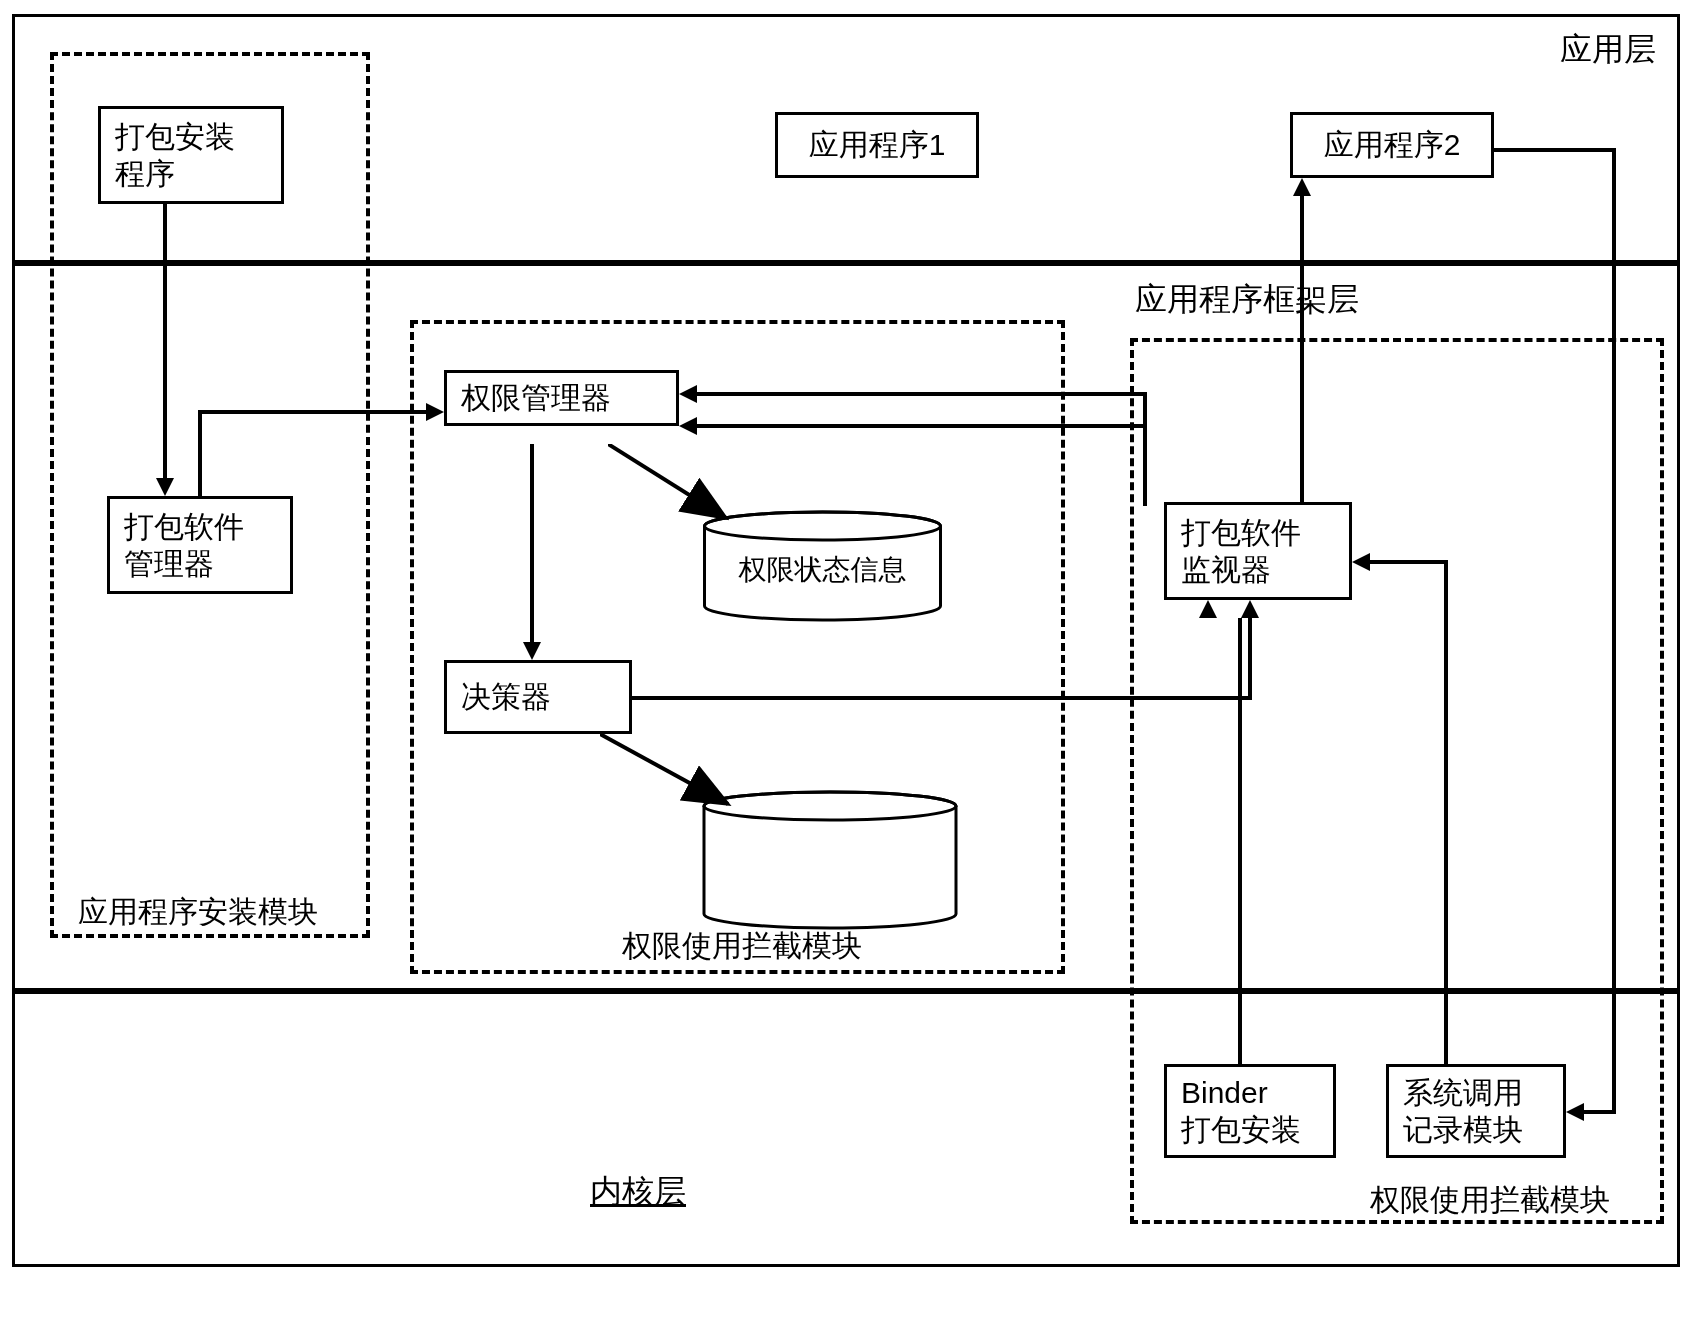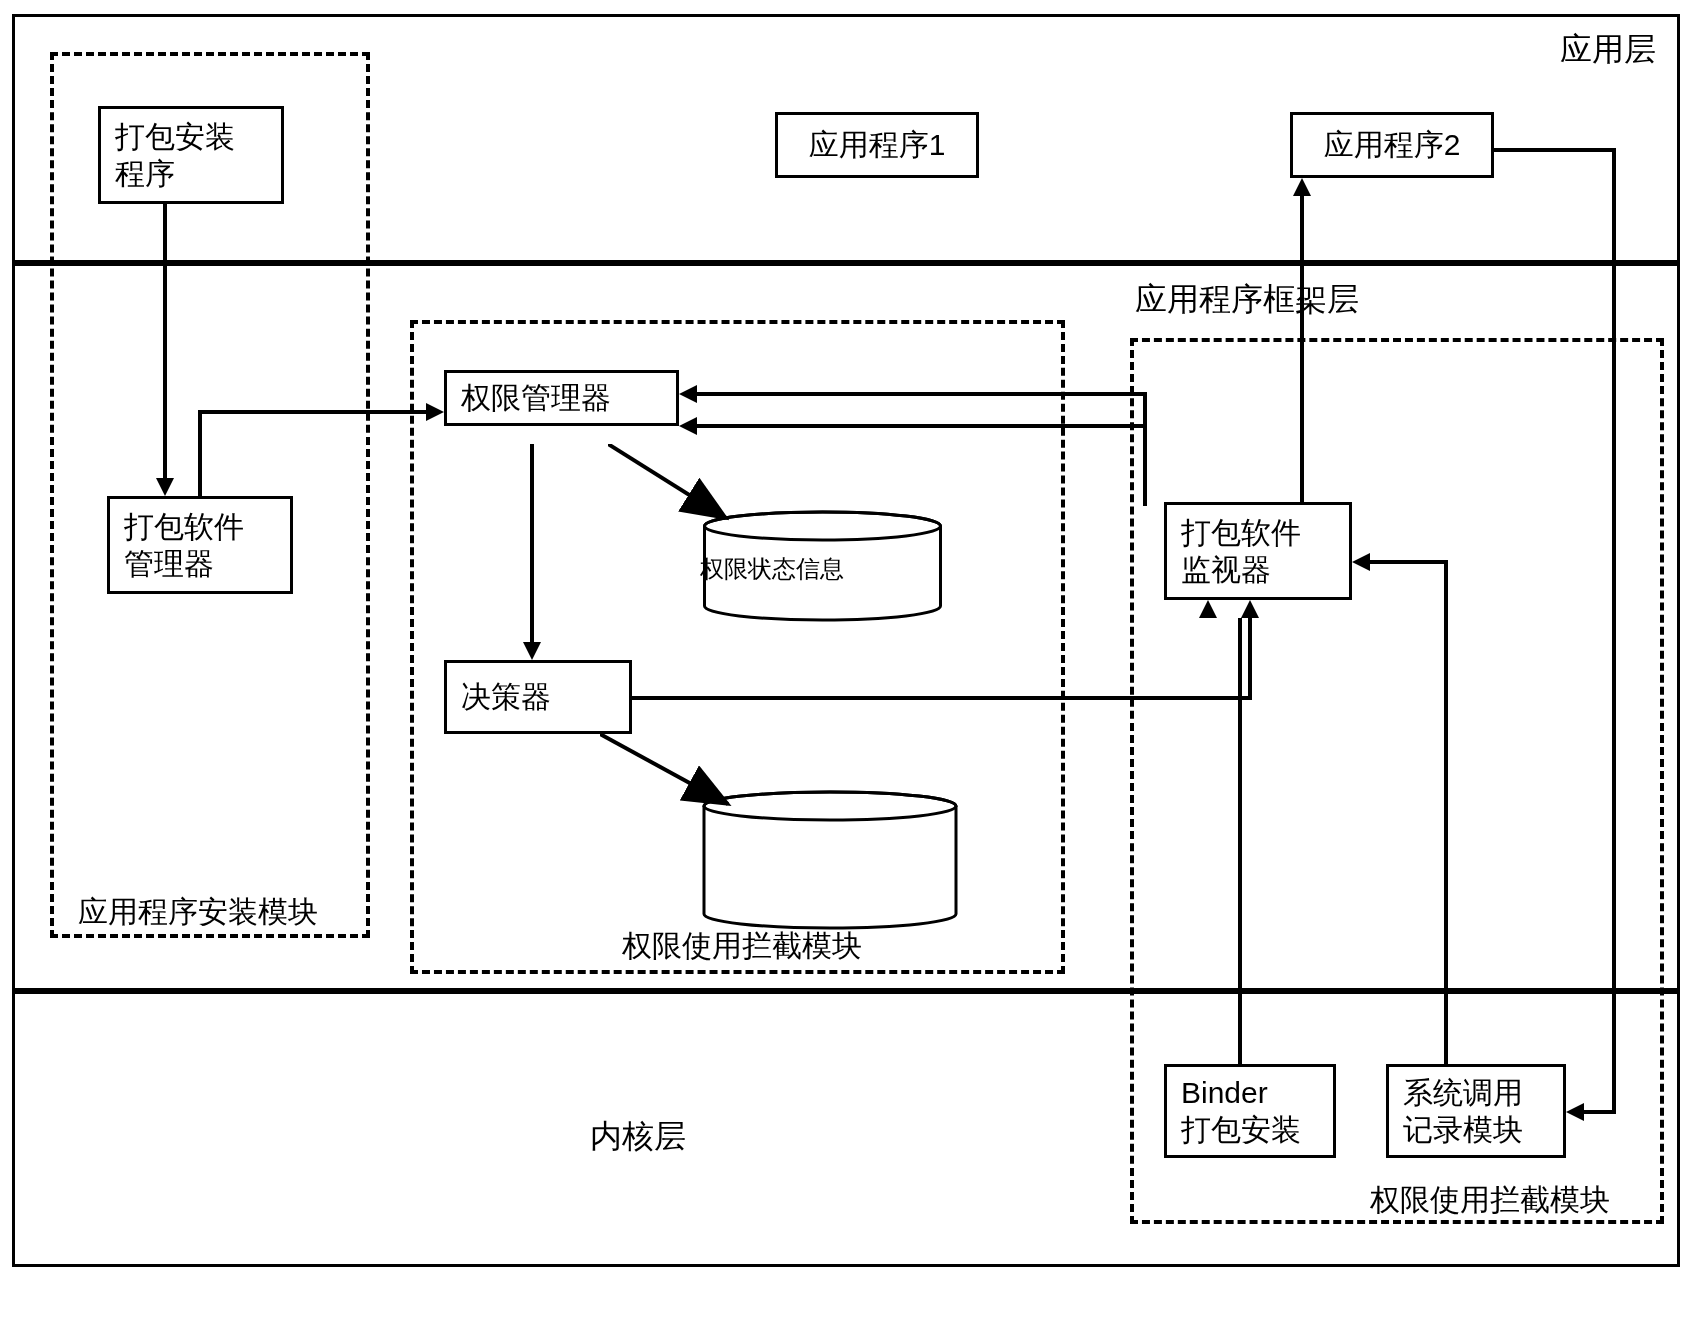--- a/index.html
+++ b/index.html
@@ -39,21 +39,22 @@
     align-items: center;
     justify-content: center;
     text-align: left;
   }
   .db {
     position: absolute;
   }
   .db svg { display: block; }
   .db-label {
     position: absolute;
-    font-size: 24px;
+    font-size: 28px;
+    text-align: center;
     line-height: 1.2;
     width: 100%;
     top: 50%;
     transform: translateY(-38%);
   }
   .arrow-line {
     position: absolute;
     background: #000;
   }
   .arrow-head {
@@ -68,21 +69,21 @@
 </head>
 <body>
 
 <div class="layer" data-name="application-layer" style="left:12px; top:14px; width:1668px; height:249px;"></div>
 <div class="layer-label" data-name="application-layer-label" style="left:1550px; top:28px;margin-left:10px;">应用层</div>
 
 <div class="layer" data-name="framework-layer" style="left:12px; top:263px; width:1668px; height:728px;"></div>
 <div class="layer-label" data-name="framework-layer-label" style="left:1135px; top:278px;">应用程序框架层</div>
 
 <div class="layer" data-name="kernel-layer" style="left:12px; top:991px; width:1668px; height:276px;"></div>
-<div class="layer-label" data-name="kernel-layer-label" style="left:590px; top:1115px;">内核层</div>
+<div class="layer-label" data-name="kernel-layer-label" style="left:590px; top:1170px;text-decoration:underline;">内核层</div>
 
 <div class="module-dashed" data-name="install-module" style="left:50px; top:52px; width:320px; height:886px;"></div>
 <div class="module-label" data-name="install-module-label" style="left:78px; top:892px;">应用程序安装模块</div>
 
 <div class="module-dashed" data-name="decision-module" style="left:410px; top:320px; width:655px; height:654px;"></div>
 <div class="module-label" data-name="decision-module-label" style="left:622px; top:926px;">权限使用拦截模块</div>
 
 <div class="module-dashed" data-name="intercept-module" style="left:1130px; top:338px; width:534px; height:886px;"></div>
 <div class="module-label" data-name="intercept-module-label" style="left:1370px; top:1180px;">权限使用拦截模块</div>
 

